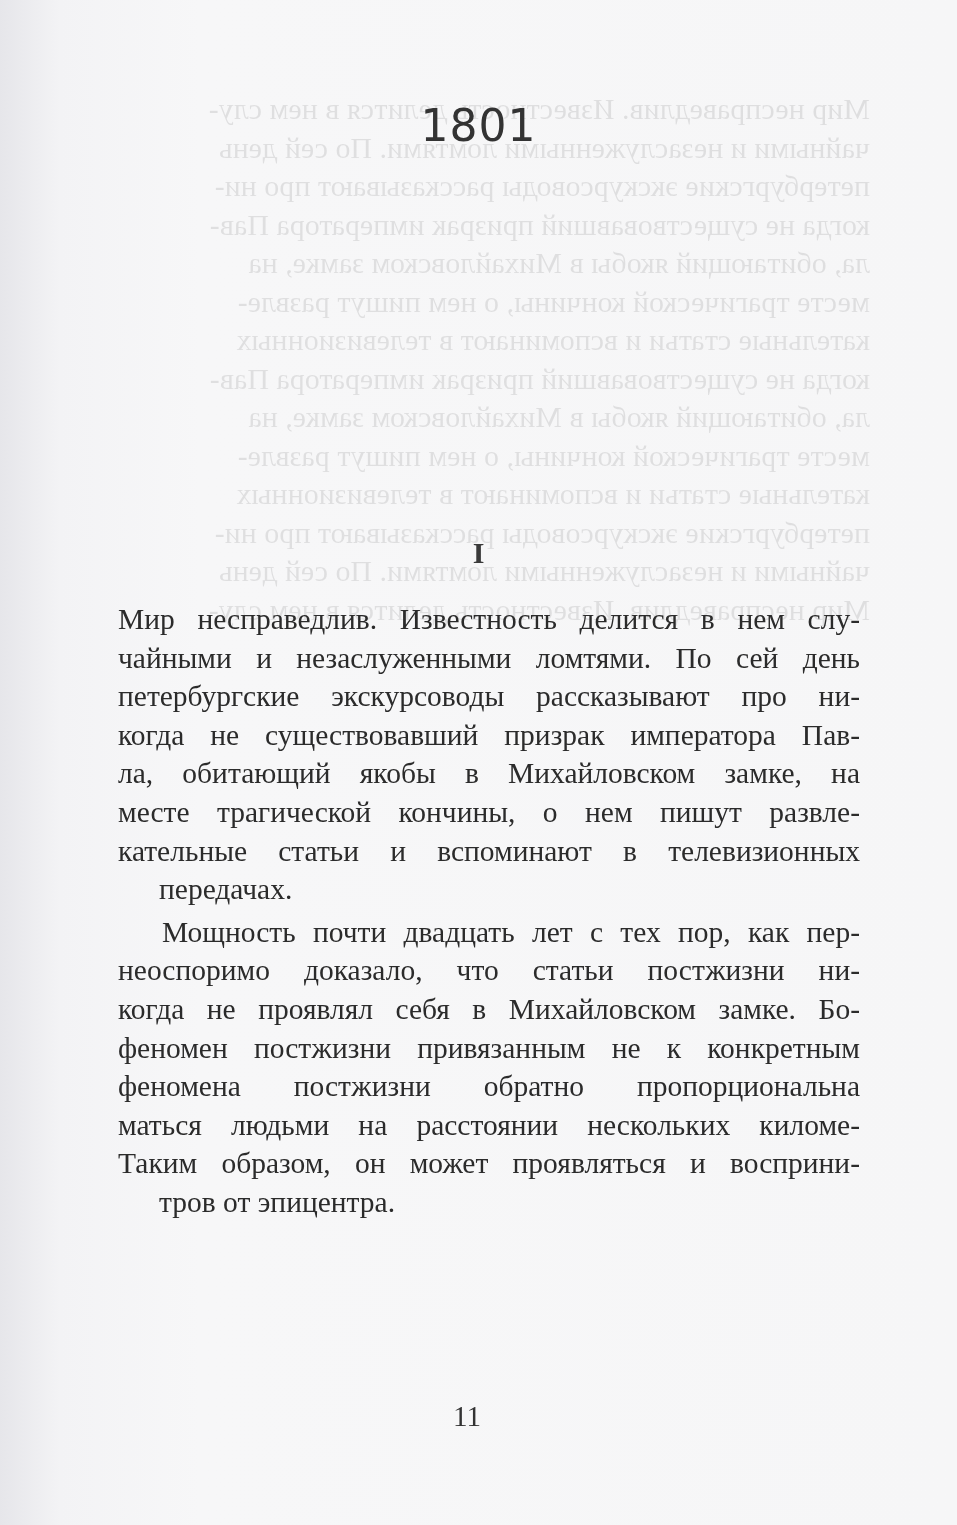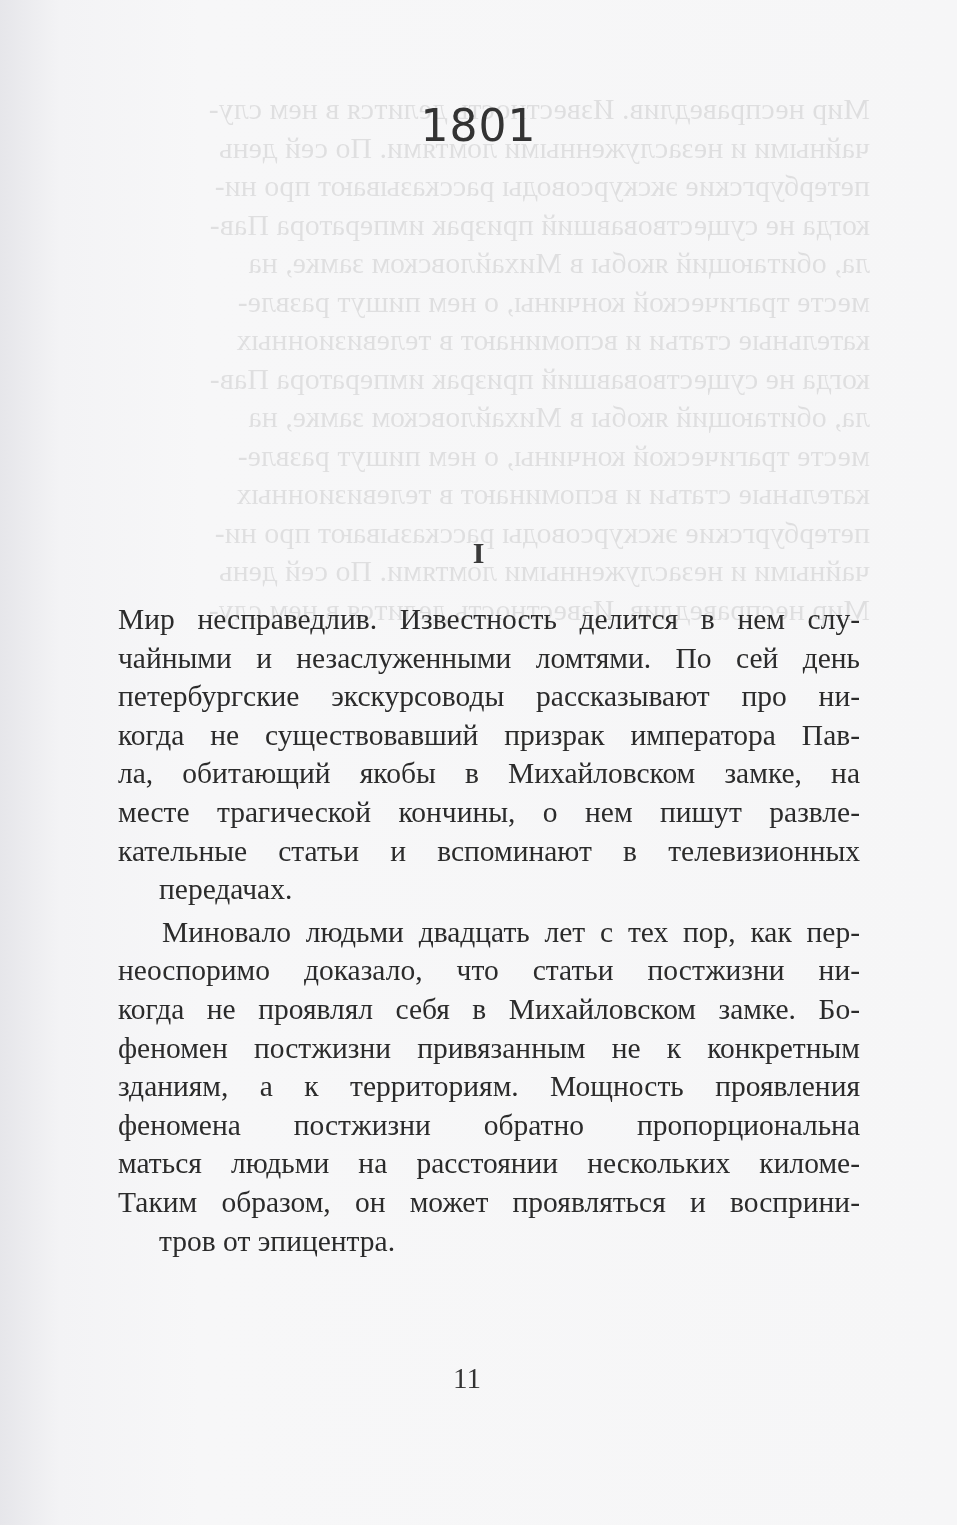--- a/index.html
+++ b/index.html
@@ -66,21 +66,21 @@
       display: block;
       text-align: justify;
       text-align-last: justify;
       white-space: nowrap;
     }
     .line.last { text-align-last: left; margin-left: 41px; }
     .indent { padding-left: 44px; }
     .page-number {
       position: absolute;
       left: 0; width: 934px;
-      top: 1362px;
+      top: 1400px;
       text-align: center;
       font-size: 29px;
       color: #333;
     }
   </style>
 </head>
 <body>
 
 <div class="page">
 
@@ -110,25 +110,24 @@
       <span class="line">Мир несправедлив. Известность делится в нем слу-</span>
       <span class="line">чайными и незаслуженными ломтями. По сей день</span>
       <span class="line">петербургские экскурсоводы рассказывают про ни-</span>
       <span class="line">когда не существовавший призрак императора Пав-</span>
       <span class="line">ла, обитающий якобы в Михайловском замке, на</span>
       <span class="line">месте трагической кончины, о нем пишут развле-</span>
       <span class="line">кательные статьи и вспоминают в телевизионных</span>
       <span class="line last">передачах.</span>
     </div>
     <div style="margin-top: 4px;">
-      <span class="line indent">Миновало людьми двадцать лет с тех пор, как пер-</span>
+      <span class="line indent">Мощность почти двадцать лет с тех пор, как пер-</span>
       <span class="line">неоспоримо доказало, что статьи постжизни ни-</span>
       <span class="line">когда не проявлял себя в Михайловском замке. Бо-</span>
       <span class="line">феномен постжизни привязанным не к конкретным</span>
-      <span class="line">зданиям, а к территориям. Мощность проявления</span>
       <span class="line">феномена постжизни обратно пропорциональна</span>
       <span class="line">маться людьми на расстоянии нескольких киломе-</span>
       <span class="line">Таким образом, он может проявляться и восприни-</span>
       <span class="line last">тров от эпицентра.</span>
     </div>
   </div>
 
   <div class="page-number">11</div>
 </div>
 

